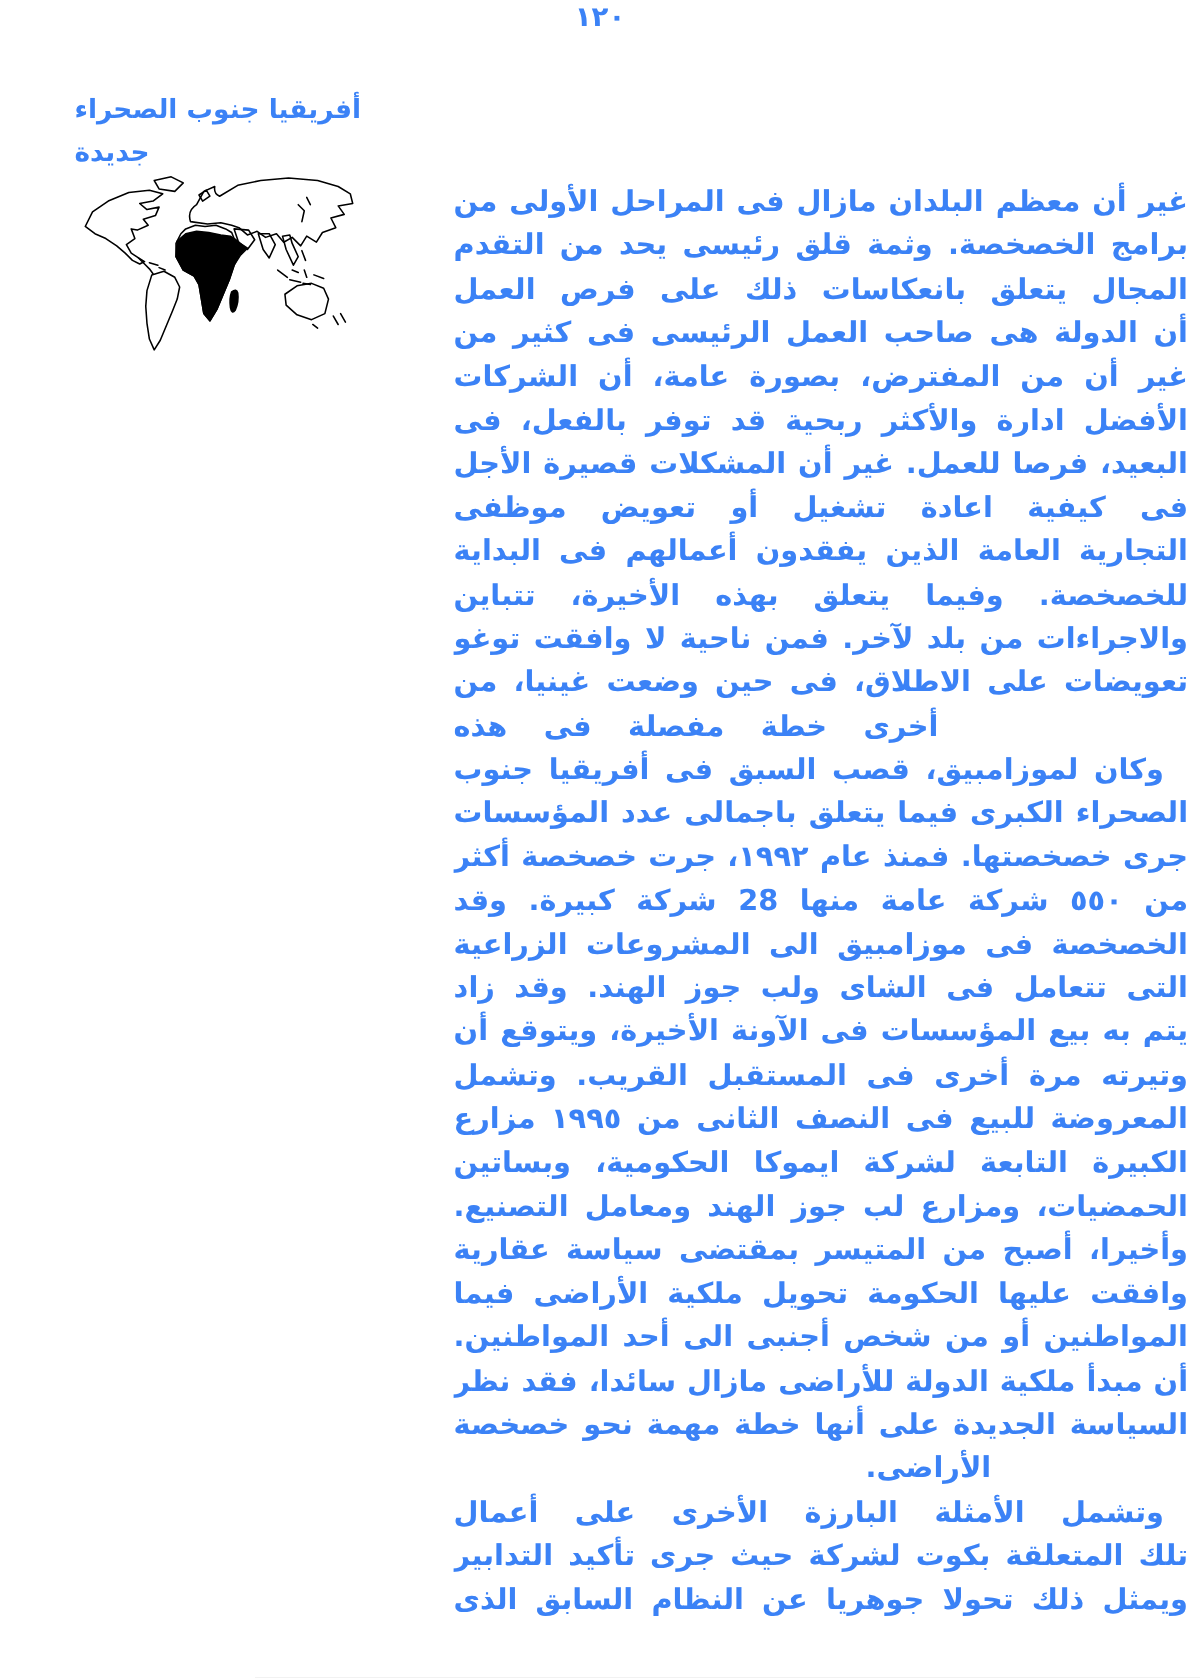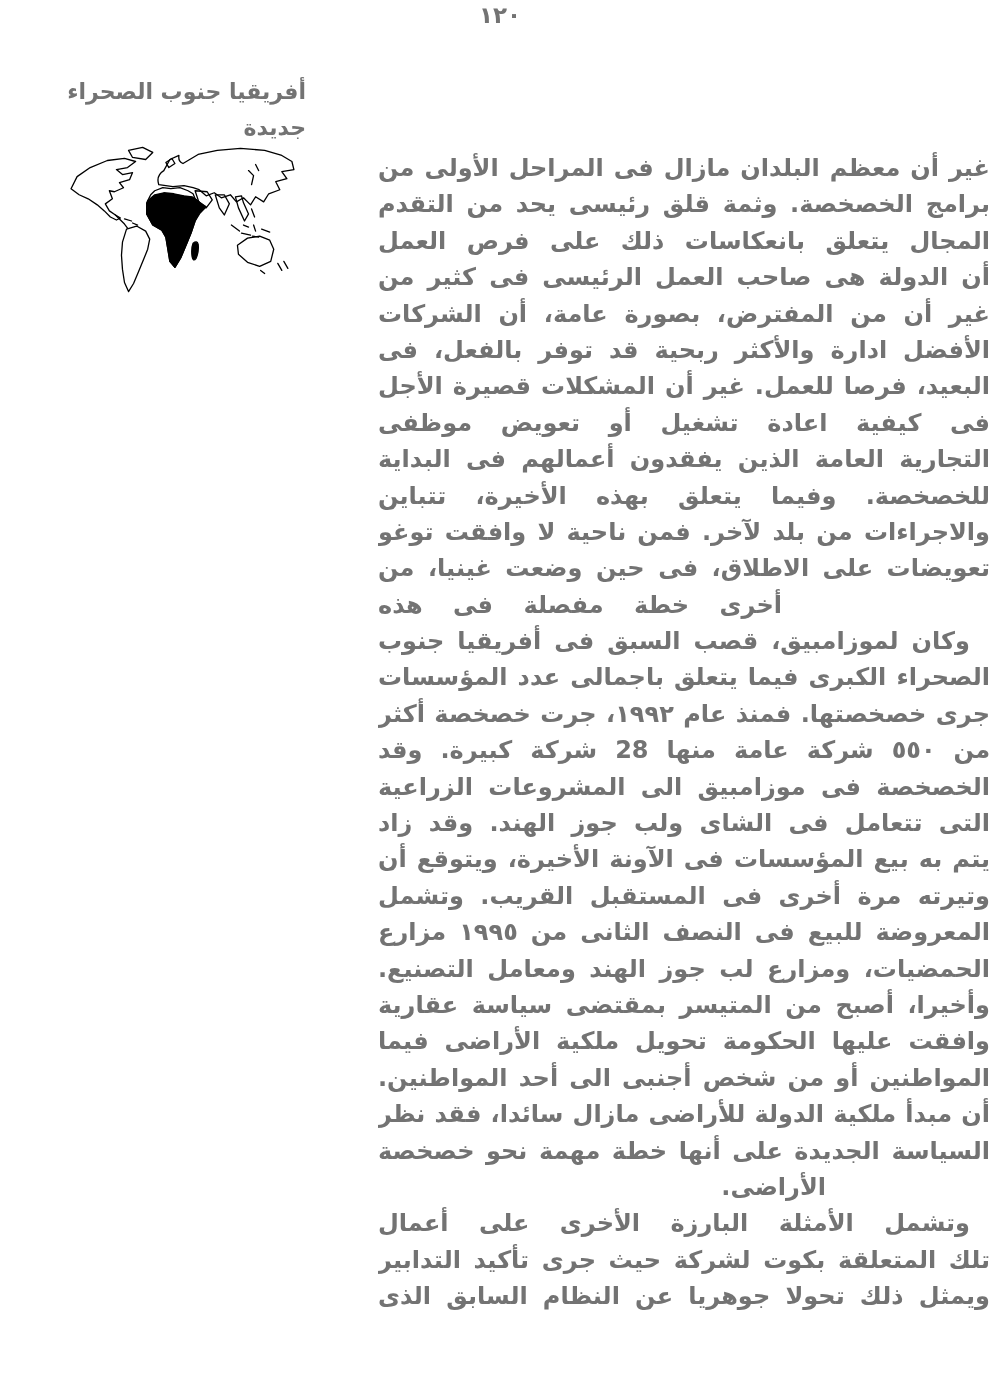--- a/index.html
+++ b/index.html
@@ -1,25 +1,25 @@
 <!DOCTYPE html>
 <html lang="ar"><head>
 <meta charset="utf-8">
 <style>
   html,body{margin:0;padding:0;background:#e8e8e8;}
   .page{
     position:relative;width:1000px;height:1398px;background:#ffffff;
-    color:#737373;font-family:"DejaVu Sans",sans-serif;overflow:hidden;margin:0 auto;
+    color:#3b82f6;font-family:"DejaVu Sans",sans-serif;overflow:hidden;margin:0 auto;
   }
   .page-number{
     position:absolute;top:2px;left:0;width:100%;text-align:center;
     font-size:23px;font-weight:bold;direction:rtl;
   }
   .figure-caption{
-    position:absolute;left:62px;top:74px;width:244px;text-align:right;
+    position:absolute;left:62px;top:74px;width:244px;text-align:left;
     font-weight:bold;font-size:22px;line-height:36px;direction:rtl;
   }
   .world-map{position:absolute;left:66px;top:144px;width:238px;height:154px;}
   .world-map path,.world-map circle{vector-effect:non-scaling-stroke;}
   .text-column{
     position:absolute;left:378px;top:150px;width:612px;direction:rtl;
   }
   .line{
     height:36.4px;line-height:36.6px;font-size:24px;font-weight:bold;
     text-align:justify;text-align-last:justify;overflow:hidden;
@@ -85,20 +85,21 @@
     <div class="line lclose pad-a">أخرى خطة مفصلة فى هذه الشأن.</div>
     <div class="line pstart">وكان <span class="it">لموزامبيق</span>، قصب السبق فى أفريقيا جنوب</div>
     <div class="line">الصحراء الكبرى فيما يتعلق باجمالى عدد المؤسسات التى</div>
     <div class="line">جرى خصخصتها. فمنذ عام ١٩٩٢، جرت خصخصة أكثر</div>
     <div class="line">من ٥٥٠ شركة عامة منها 28 شركة كبيرة. وقد امتدت</div>
     <div class="line">الخصخصة فى موزامبيق الى المشروعات الزراعية مثل تلك</div>
     <div class="line">التى تتعامل فى الشاى ولب جوز الهند. وقد زاد المعدل الذى</div>
     <div class="line">يتم به بيع المؤسسات فى الآونة الأخيرة، ويتوقع أن تزداد</div>
     <div class="line">وتيرته مرة أخرى فى المستقبل القريب. وتشمل الشركات</div>
     <div class="line">المعروضة للبيع فى النصف الثانى من ١٩٩٥ مزارع الشاى</div>
+    <div class="line">الكبيرة التابعة لشركة ايموكا الحكومية، وبساتين</div>
     <div class="line">الحمضيات، ومزارع لب جوز الهند ومعامل التصنيع.</div>
     <div class="line">وأخيرا، أصبح من المتيسر بمقتضى سياسة عقارية جديدة</div>
     <div class="line">وافقت عليها الحكومة تحويل ملكية الأراضى فيما بين</div>
     <div class="line">المواطنين أو من شخص أجنبى الى أحد المواطنين. وفى حين</div>
     <div class="line">أن مبدأ ملكية الدولة للأراضى مازال سائدا، فقد نظر الى</div>
     <div class="line">السياسة الجديدة على أنها خطة مهمة نحو خصخصة</div>
     <div class="line lclose pad-b">الأراضى.</div>
     <div class="line pstart">وتشمل الأمثلة البارزة الأخرى على أعمال الخصخصة،</div>
     <div class="line">تلك المتعلقة بكوت <span class="it">لشركة</span> حيث جرى تأكيد التدابير الخاصة</div>
     <div class="line">ويمثل ذلك تحولا جوهريا عن النظام السابق الذى وضع بعد</div>

